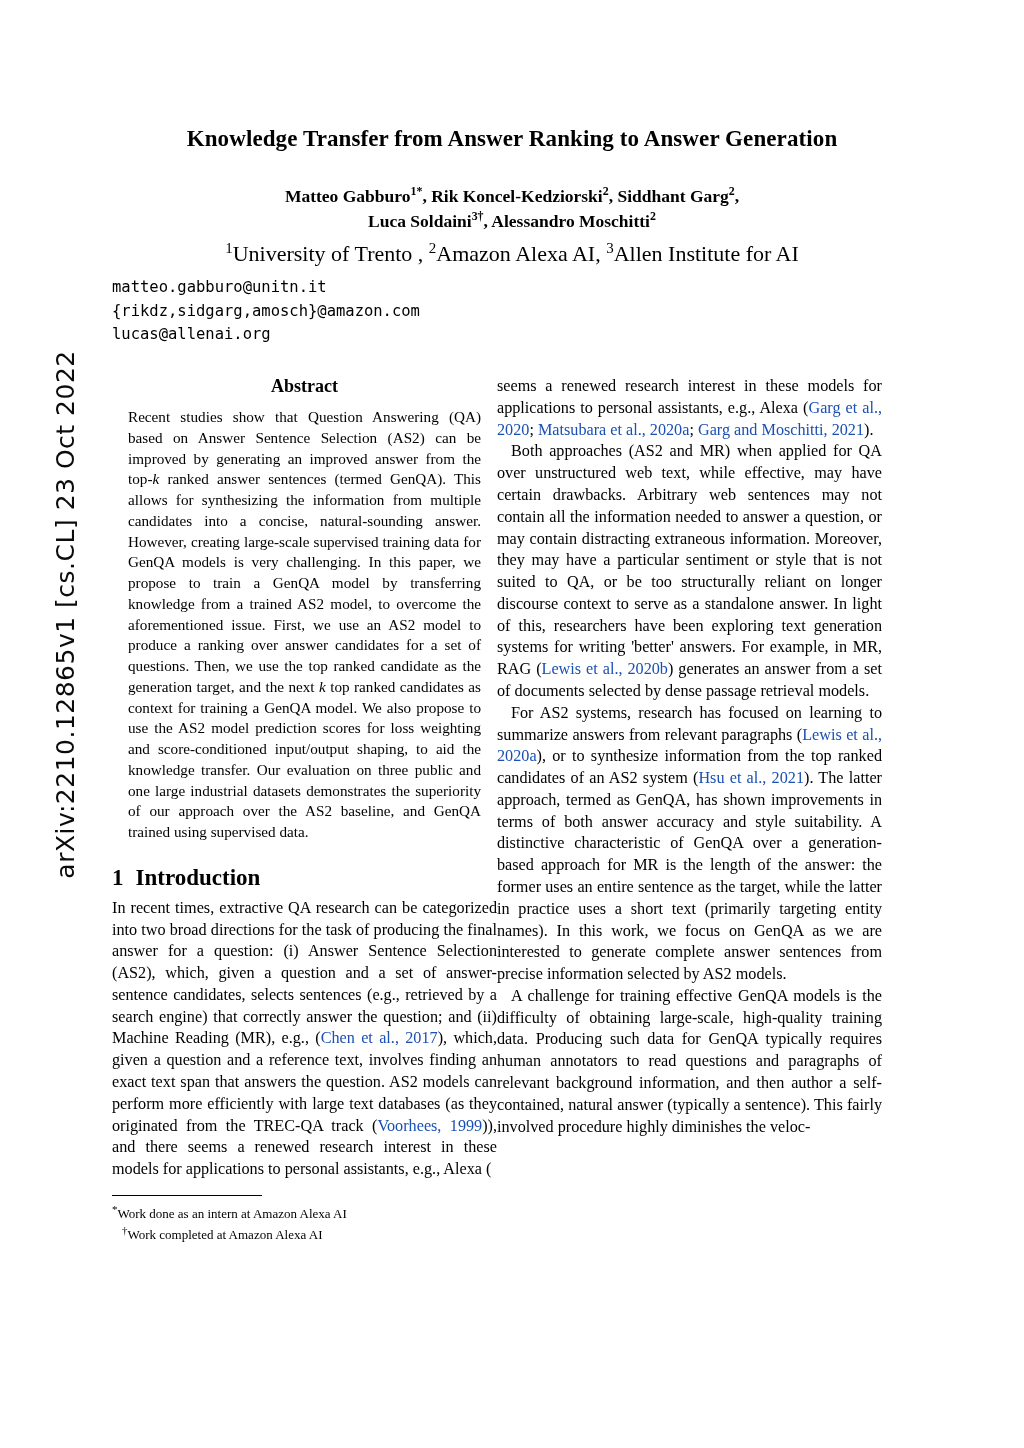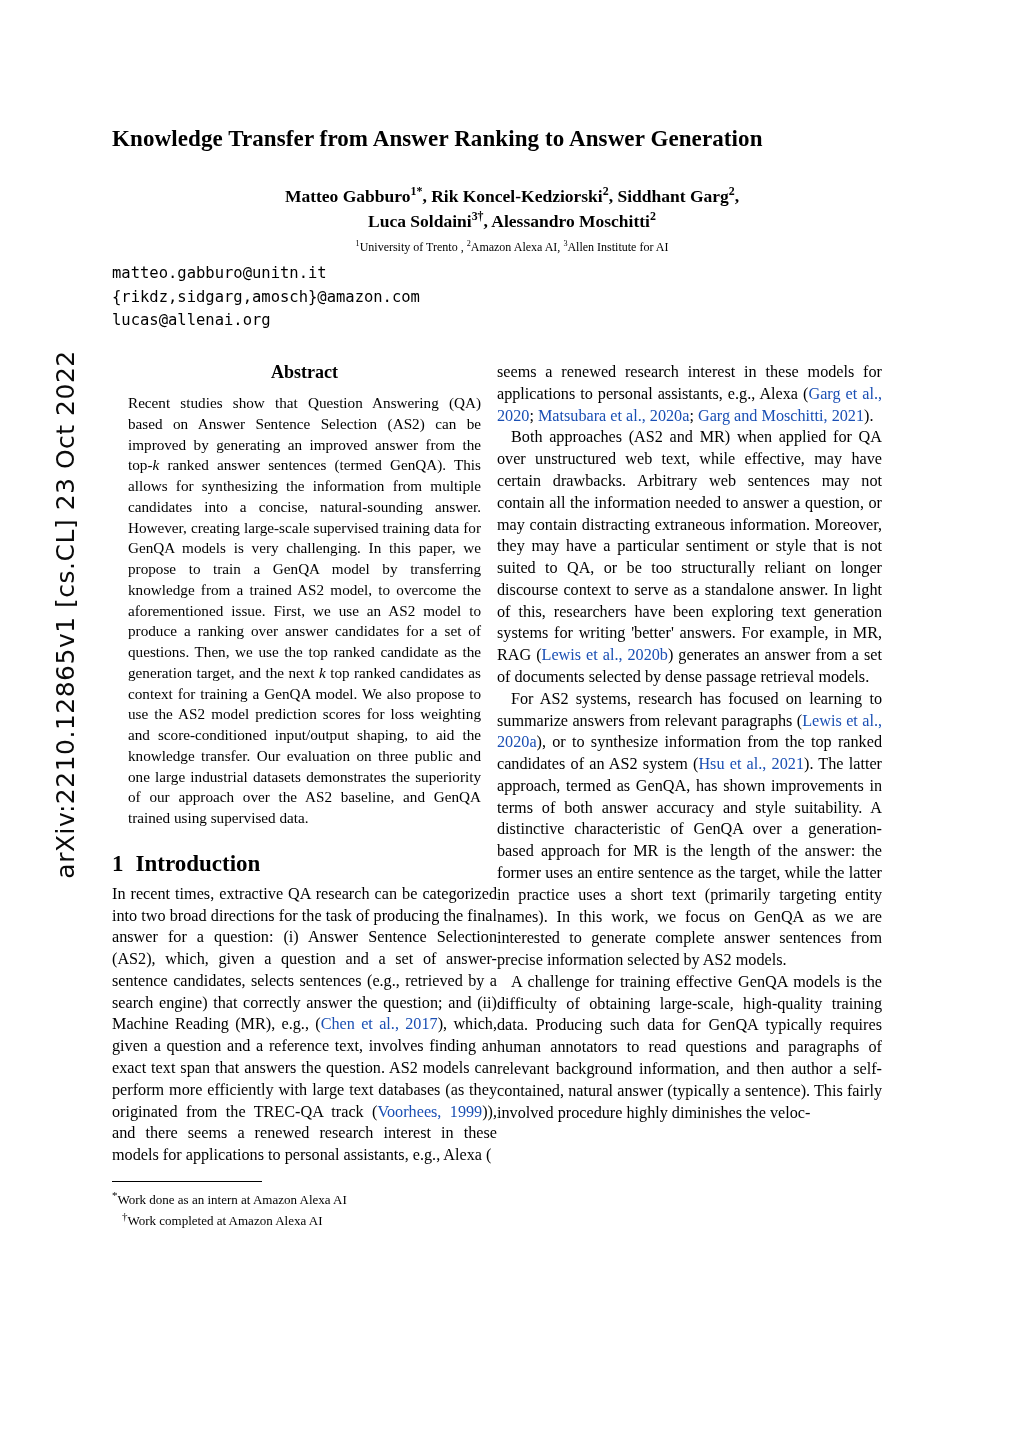--- a/index.html
+++ b/index.html
@@ -30,37 +30,37 @@
     color: #0b0b0b;
     white-space: nowrap;
   }
   .content {
     position: absolute;
     left: 112px;
     top: 112px;
     width: 800px;
   }
   .title {
-    text-align: left;
+    text-align: center;
     font-size: 23px;
     font-weight: bold;
     line-height: 1.25;
     margin: 13px 0 0 0;
     letter-spacing: 0.1px;
   }
   .authors {
     text-align: center;
     font-size: 17.5px;
     font-weight: bold;
     line-height: 1.45;
     margin-top: 30px;
   }
   .affil {
     text-align: center;
-    font-size: 12px;
+    font-size: 22px;
     line-height: 1.4;
     margin-top: 4px;
   }
   .emails {
     font-family: "DejaVu Sans Mono", monospace;
     font-size: 15.5px;
     line-height: 1.5;
     margin-top: 7px;
   }
   sup { font-size: 68%; vertical-align: super; line-height: 0; }

